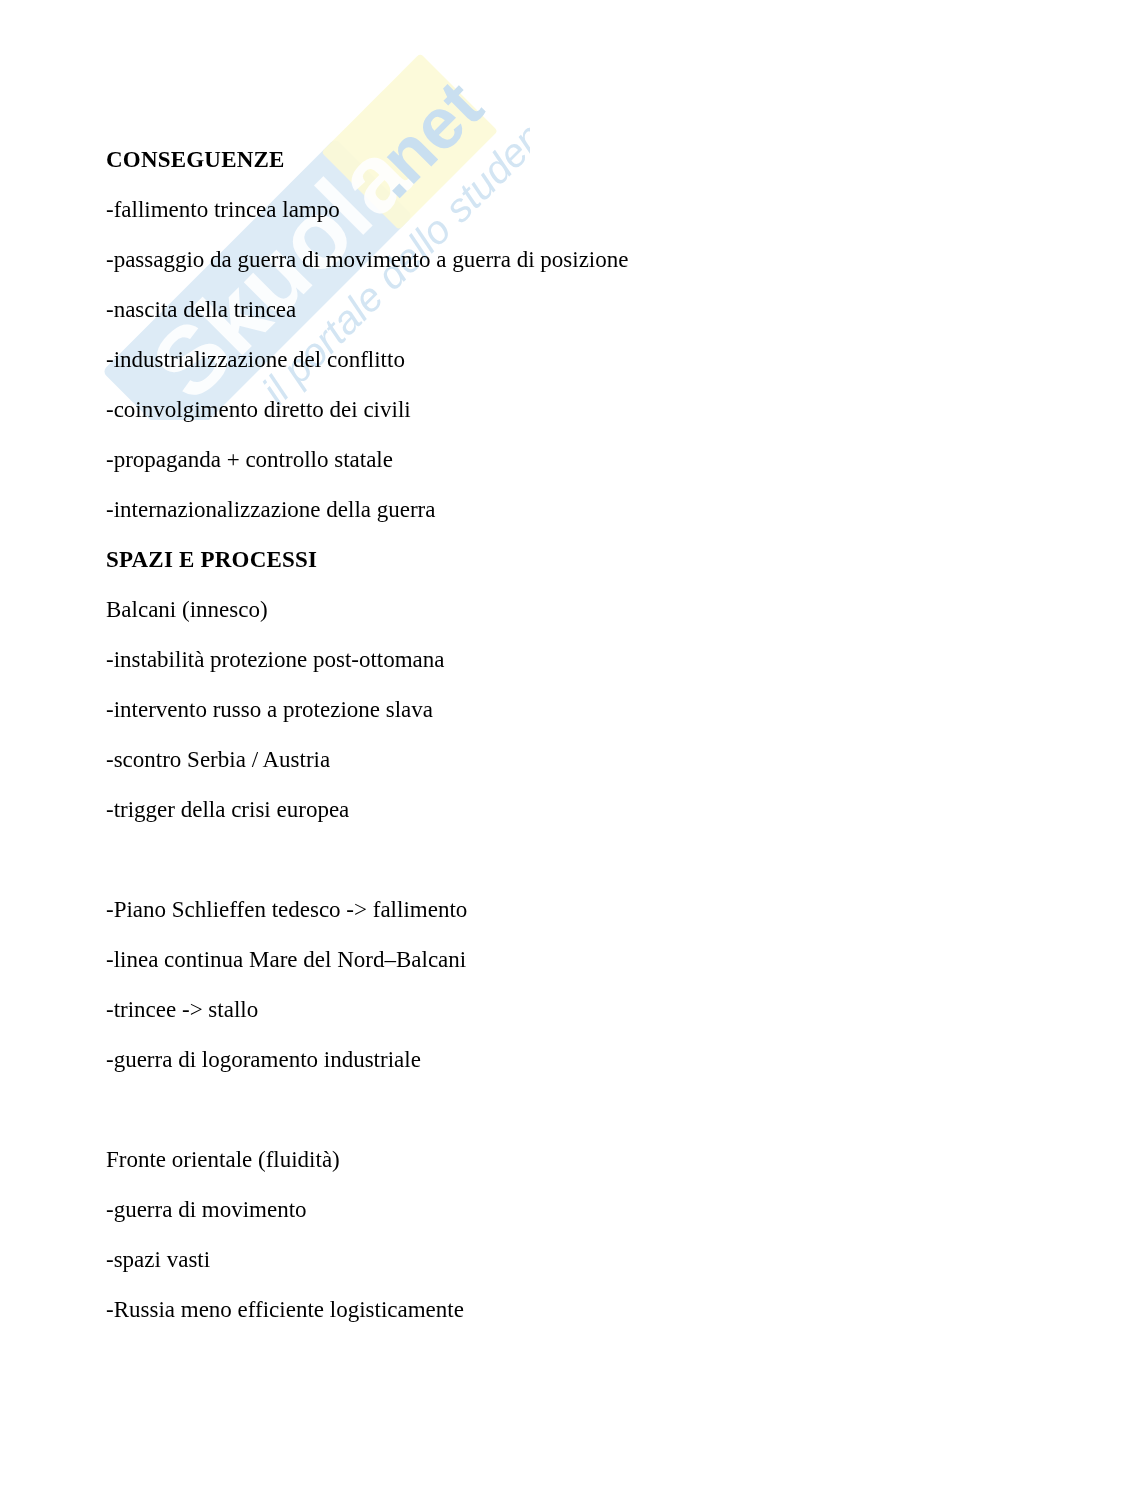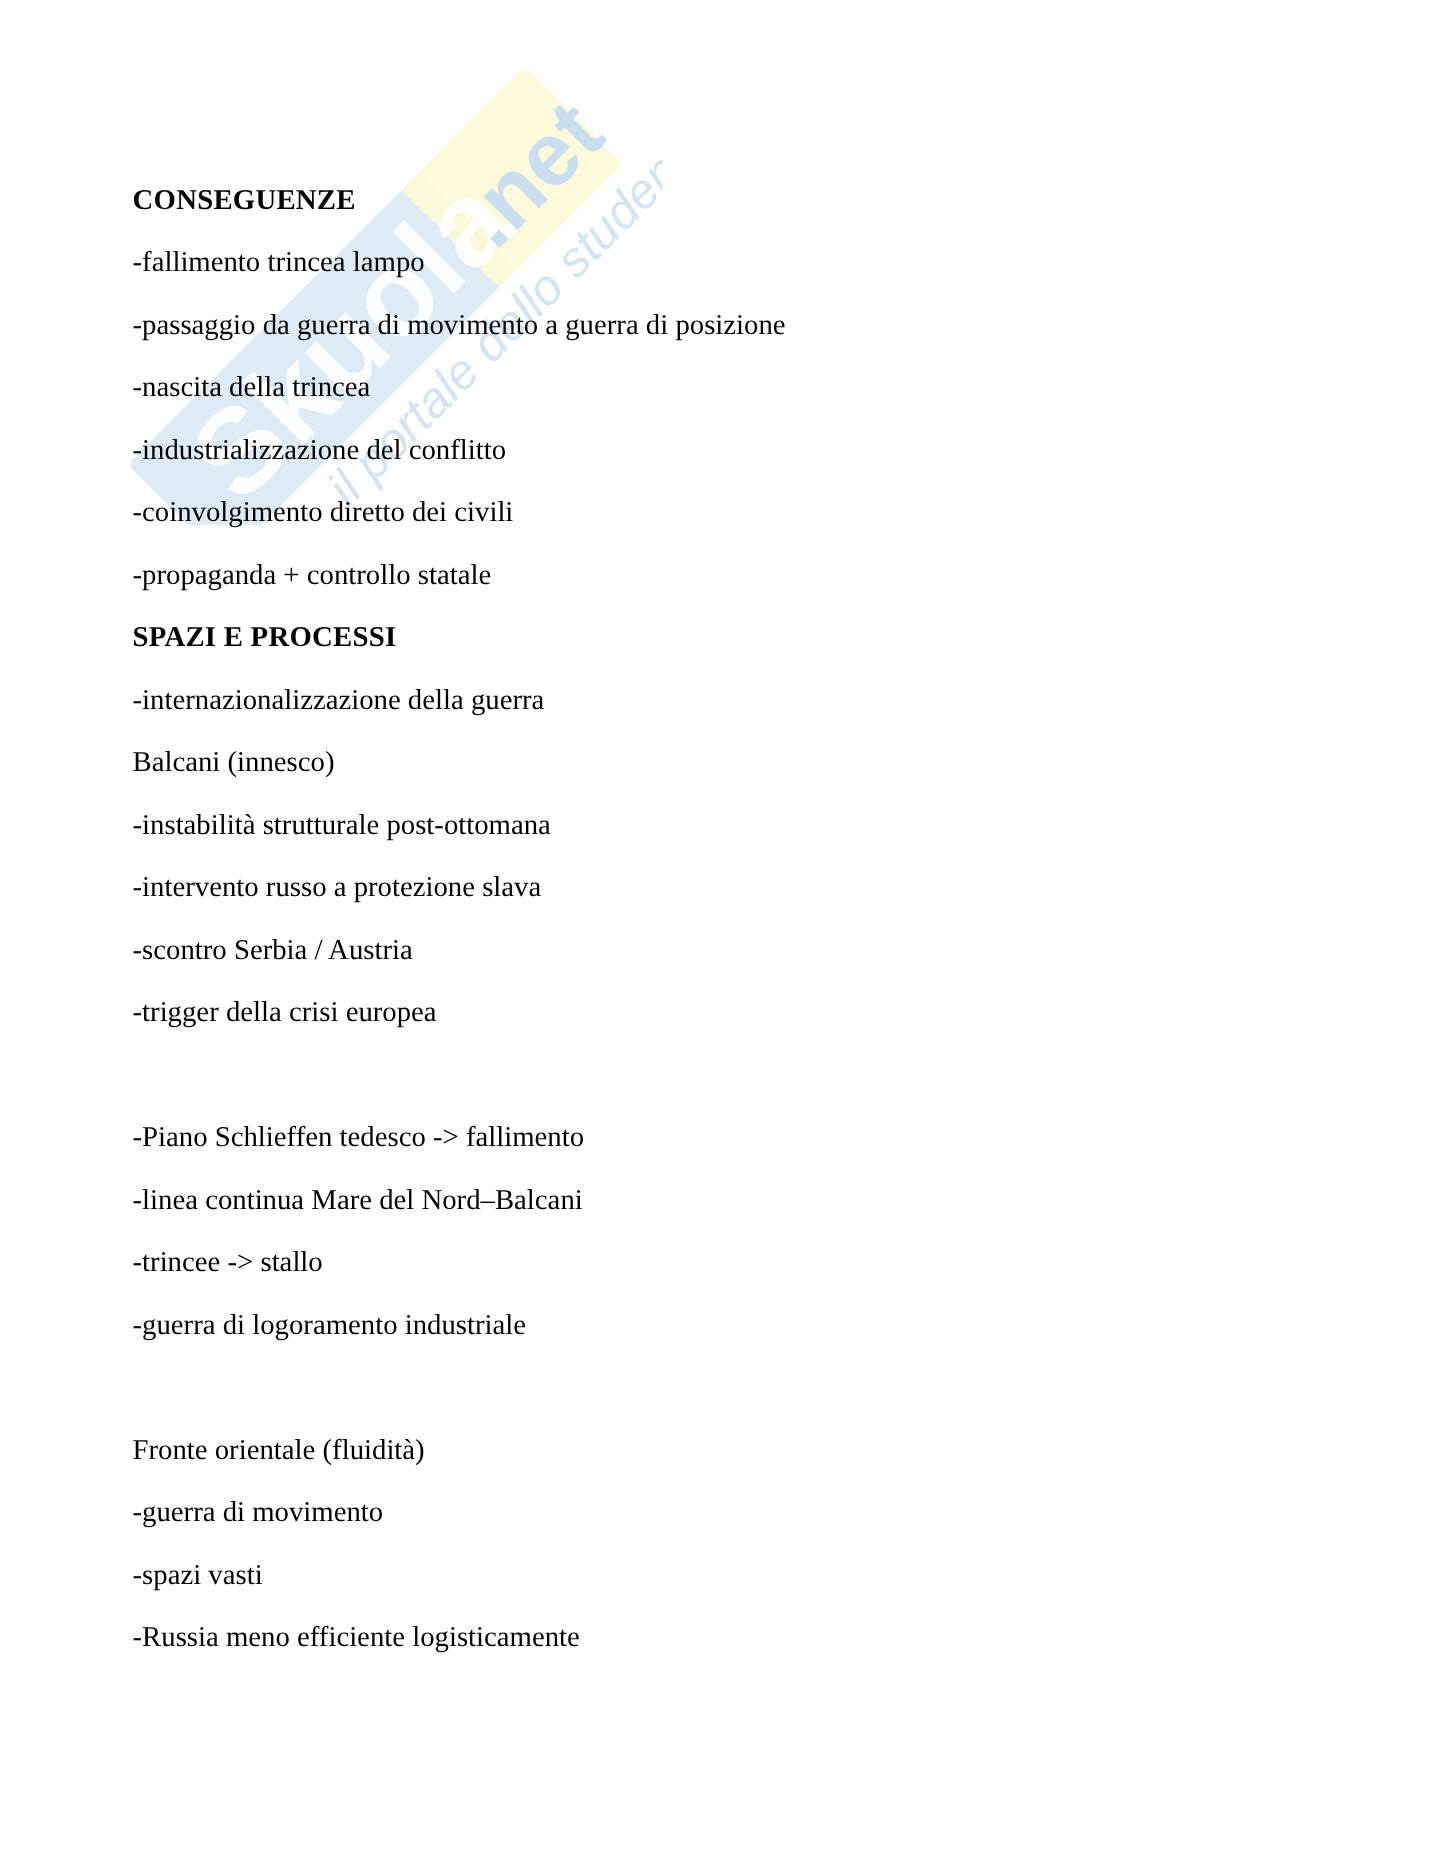--- a/index.html
+++ b/index.html
@@ -77,26 +77,26 @@
 
   <div class="content">
 
     <div class="line heading">CONSEGUENZE</div>
     <div class="line">-fallimento trincea lampo</div>
     <div class="line">-passaggio da guerra di movimento a guerra di posizione</div>
     <div class="line">-nascita della trincea</div>
     <div class="line">-industrializzazione del conflitto</div>
     <div class="line">-coinvolgimento diretto dei civili</div>
     <div class="line">-propaganda + controllo statale</div>
+    <div class="line">-internazionalizzazione della guerra</div>
+
     <div class="line heading">SPAZI E PROCESSI</div>
 
-    <div class="line">-internazionalizzazione della guerra</div>
-
     <div class="line subheading">Balcani (innesco)</div>
-    <div class="line">-instabilità strutturale post-ottomana</div>
+    <div class="line">-instabilità protezione post-ottomana</div>
     <div class="line">-intervento russo a protezione slava</div>
     <div class="line">-scontro Serbia / Austria</div>
     <div class="line">-trigger della crisi europea</div>
 
     <div class="line blank"></div>
 
     <div class="line">-Piano Schlieffen tedesco -&gt; fallimento</div>
     <div class="line">-linea continua Mare del Nord–Balcani</div>
     <div class="line">-trincee -&gt; stallo</div>
     <div class="line">-guerra di logoramento industriale</div>

